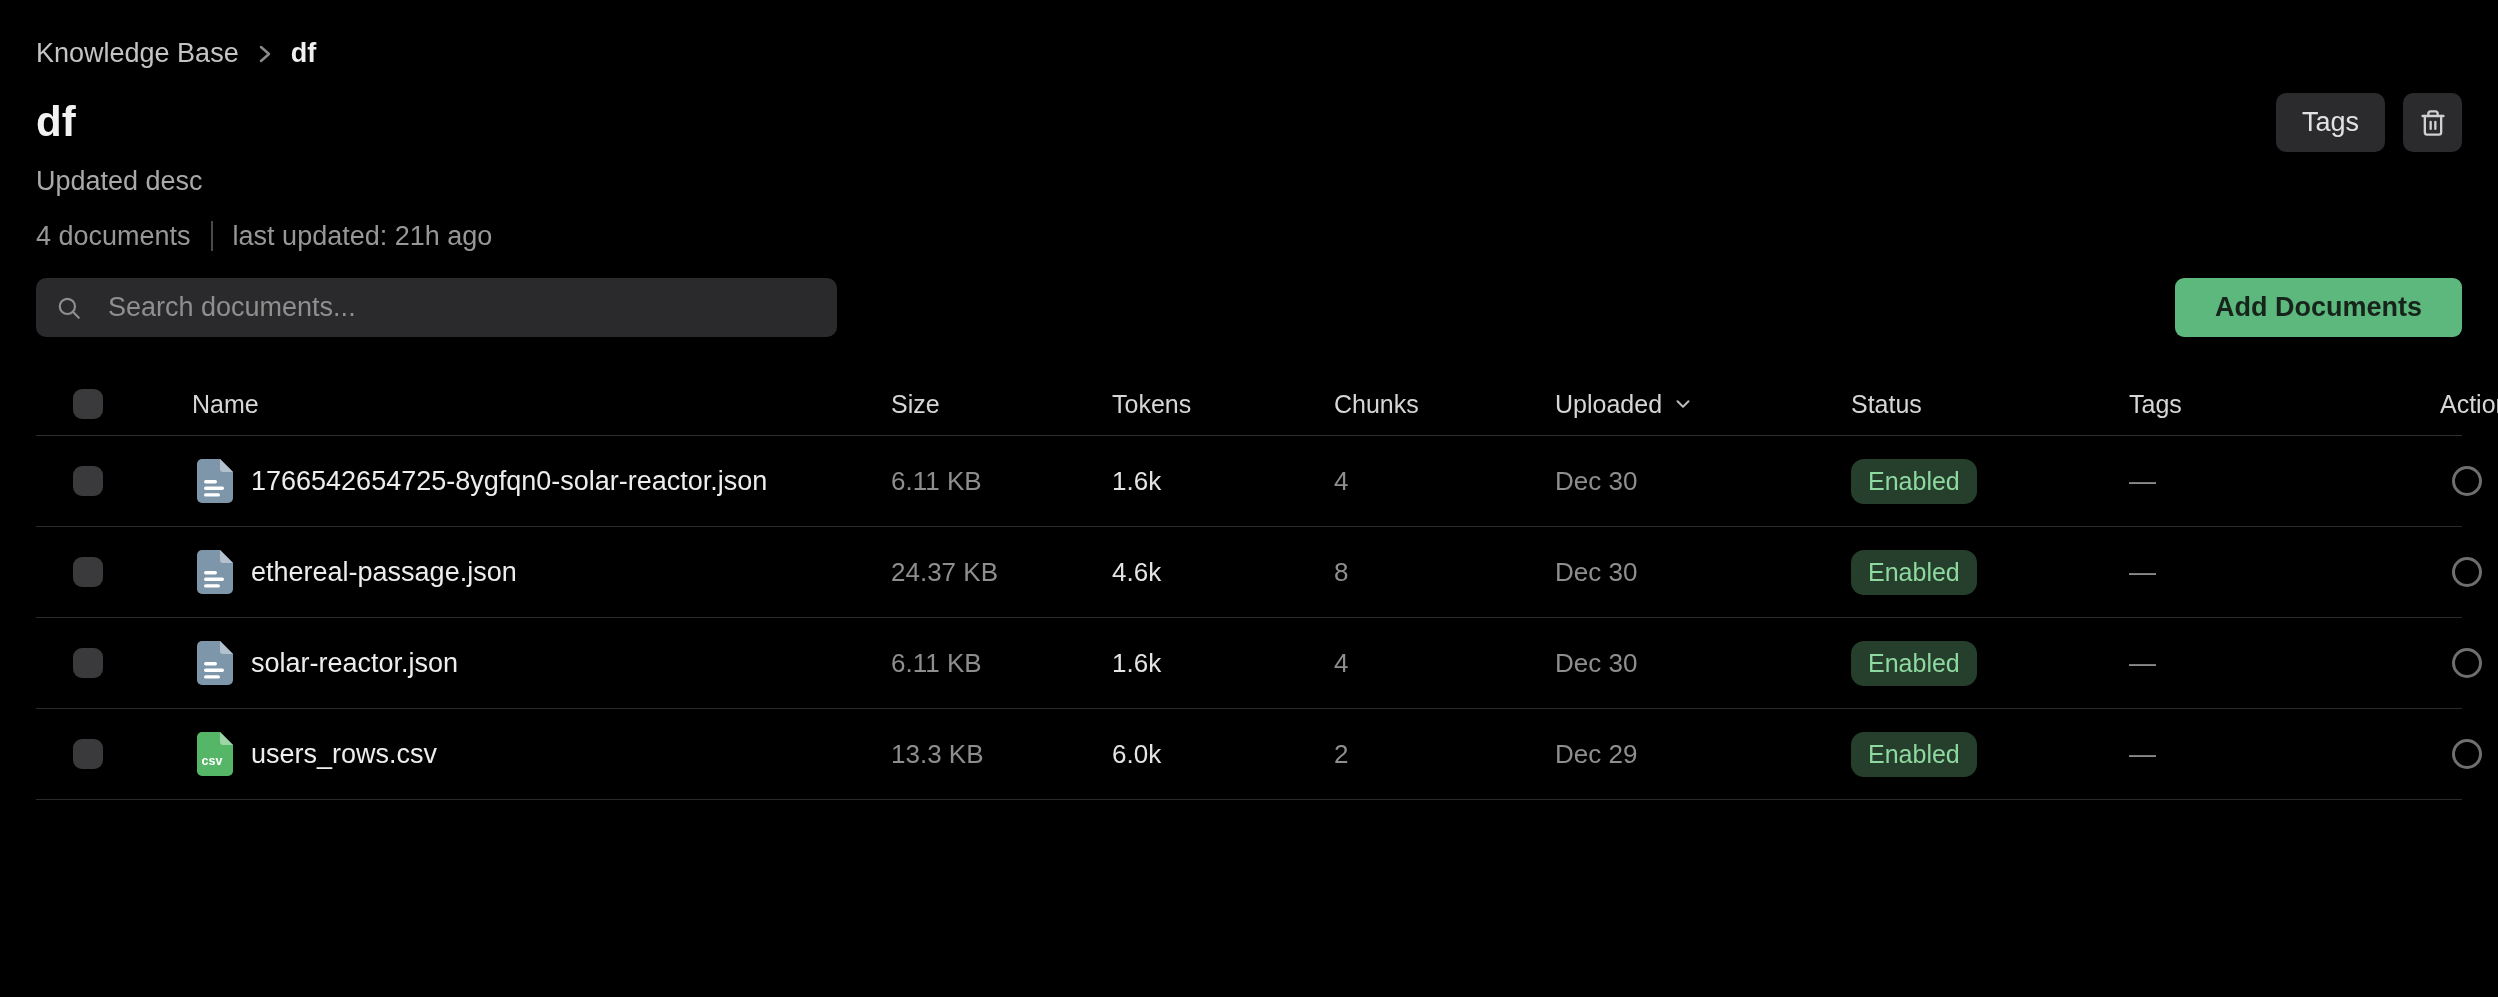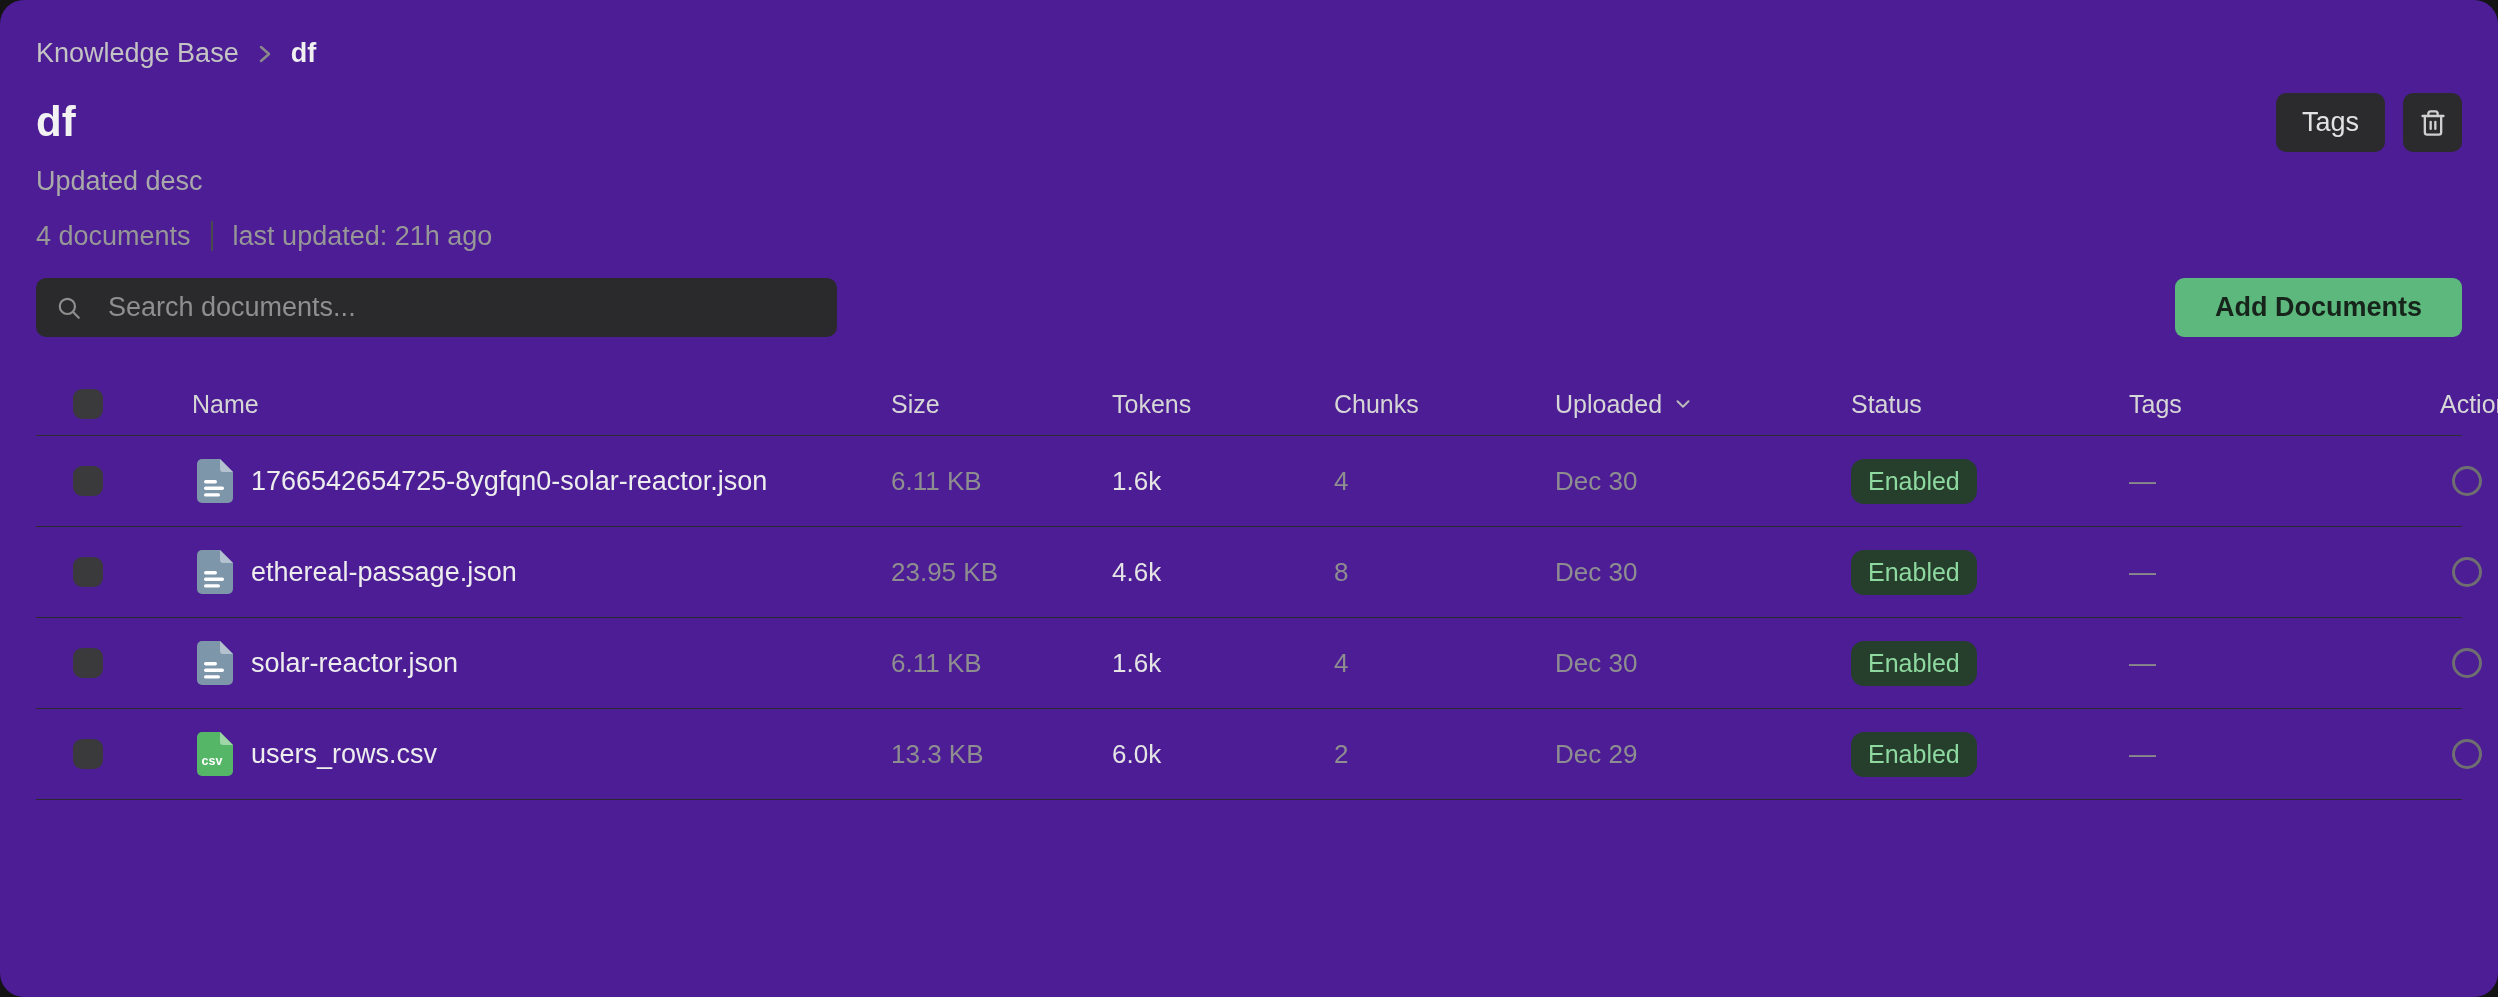--- a/index.html
+++ b/index.html
@@ -1,25 +1,24 @@
 <!DOCTYPE html>
 <html><head>
 <meta charset="utf-8">
 <style>
   html,body{margin:0;padding:0;background:#141415;}
   .page{
     position:relative;
     width:2498px;height:997px;
-    background:#4c1d95;
+    background:#000000;
     box-sizing:border-box;
     padding:0 36px;
     overflow:hidden;
     font-family:"Liberation Sans","DejaVu Sans",sans-serif;
     color:#e8e8e8;
-    border-radius:24px;
   }
   
   .breadcrumb{display:flex;align-items:center;gap:18px;padding-top:38px;font-size:27px;}
   .crumb-root{color:#c4c4c4;font-weight:500;cursor:pointer;}
   .crumb-sep{display:flex;align-items:center;color:#8a8a8a;}
   .crumb-current{color:#f0f0f0;font-weight:600;}
   
   .title-row{display:flex;align-items:center;justify-content:space-between;margin-top:24px;}
   .page-title{font-size:42px;font-weight:600;color:#f2f2f2;margin:0;line-height:1.1;}
   .title-actions{display:flex;gap:18px;}
@@ -191,21 +190,21 @@
       <div class="name-cell">
         <svg class="file-icon" viewBox="0 0 36 44">
           <path d="M5 0 H23 L36 13 V39 a5 5 0 0 1 -5 5 H5 a5 5 0 0 1 -5 -5 V5 a5 5 0 0 1 5 -5 Z" fill="#7e96a9"></path>
           <path d="M23 0 L36 13 H26 a3 3 0 0 1 -3 -3 Z" fill="#b3c2ce"></path>
           <rect x="7" y="21" width="13" height="3.4" rx="1.7" fill="#ffffff"></rect>
           <rect x="7" y="27.6" width="20" height="3.4" rx="1.7" fill="#ffffff"></rect>
           <rect x="7" y="34.2" width="16" height="3.4" rx="1.7" fill="#ffffff"></rect>
         </svg>
         <span class="file-name">ethereal-passage.json</span>
       </div>
-      <div class="cell-dim">23.95 KB</div>
+      <div class="cell-dim">24.37 KB</div>
       <div class="cell-bright">4.6k</div>
       <div class="cell-dim">8</div>
       <div class="cell-dim">Dec 30</div>
       <div><span class="badge">Enabled</span></div>
       <div class="tags-dash">—</div>
       <div class="actions-cell">
         <div class="circle-icon"></div>
         <svg class="row-trash" viewBox="0 0 24 24" fill="none" stroke-width="2" stroke-linecap="round" stroke-linejoin="round">
             <path d="M3 6h18"></path>
             <path d="M19 6v14a2 2 0 0 1-2 2H7a2 2 0 0 1-2-2V6"></path>

